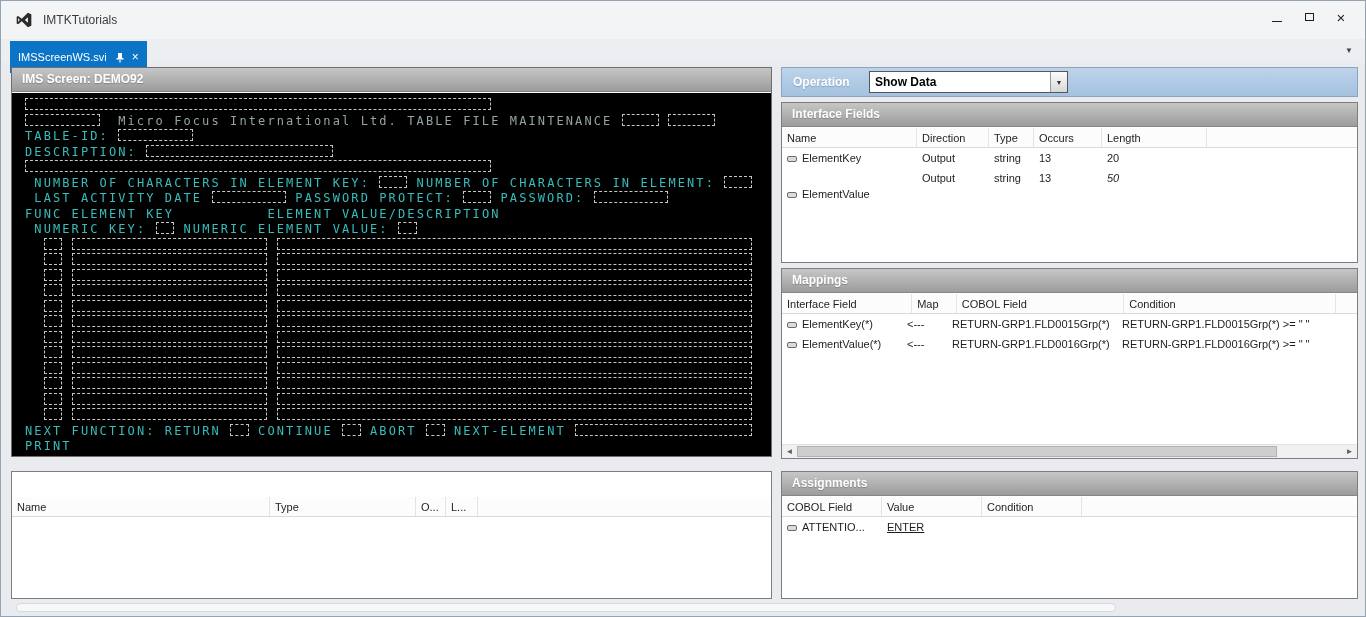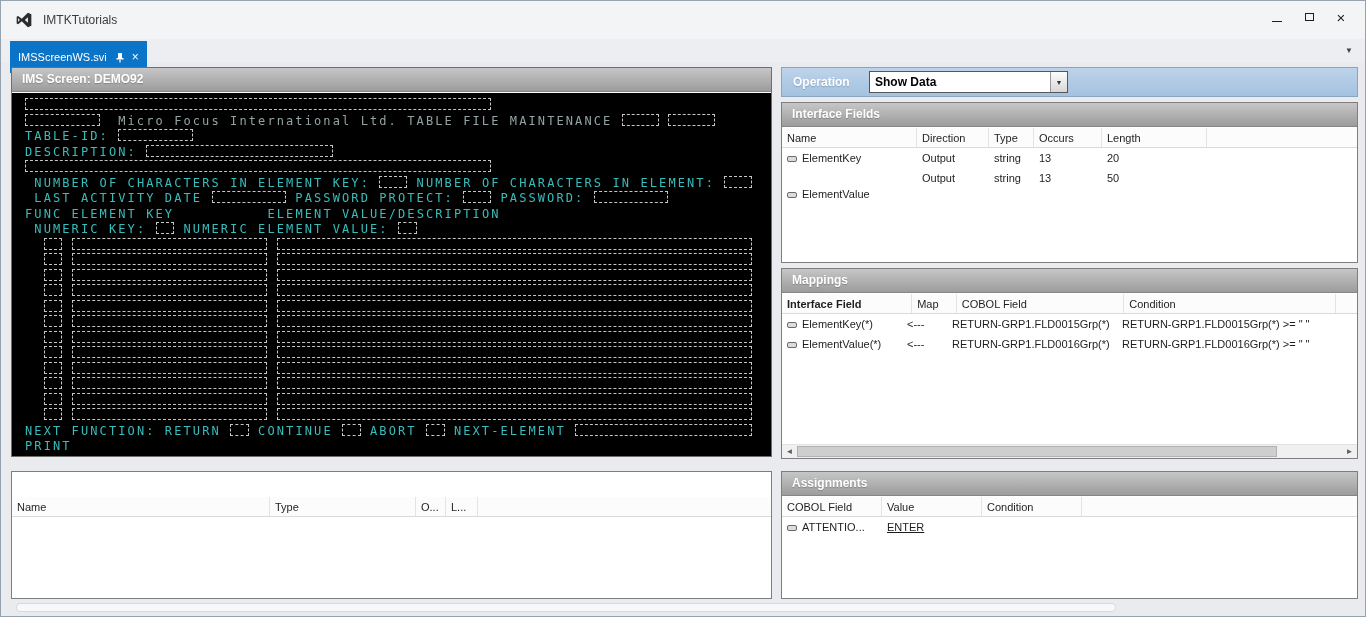--- a/index.html
+++ b/index.html
@@ -166,30 +166,30 @@
           <div class="td" style="width: 72px;">Output</div>
           <div class="td" style="width: 45px;">string</div>
           <div class="td" style="width: 68px;">13</div>
           <div class="td" style="width: 105px;">20</div>
         </div>
         <div class="trow">
           <div class="td" style="width: 135px; margin-top: 32px;"><span class="fld-icon"></span>ElementValue</div>
           <div class="td" style="width: 72px;">Output</div>
           <div class="td" style="width: 45px;">string</div>
           <div class="td" style="width: 68px;">13</div>
-          <div class="td" style="width: 105px;">50</div>
+          <div class="td" style="width: 105px; font-style: italic;">50</div>
         </div>
       </div>
   </div>
 
   <div class="panel" id="map-panel">
     <div class="panel-header">Mappings</div>
     <div class="tbl" id="map-table">
         <div class="thead">
-          <div class="th" style="width: 132px; font-weight: bold;">Interface Field</div>
+          <div class="th" style="width: 132px;">Interface Field</div>
           <div class="th" style="width: 45px;">Map</div>
           <div class="th" style="width: 170px;">COBOL Field</div>
           <div class="th" style="width: 215px;">Condition</div>
           <div class="th thfill"></div>
         </div>
         <div class="trow">
           <div class="td" style="width: 120px;"><span class="fld-icon"></span>ElementKey(*)</div>
           <div class="td" style="width: 45px;">&lt;---</div>
           <div class="td" style="width: 170px;">RETURN-GRP1.FLD0015Grp(*)</div>
           <div class="td" style="width: 215px;">RETURN-GRP1.FLD0015Grp(*) &gt;= " "</div>

